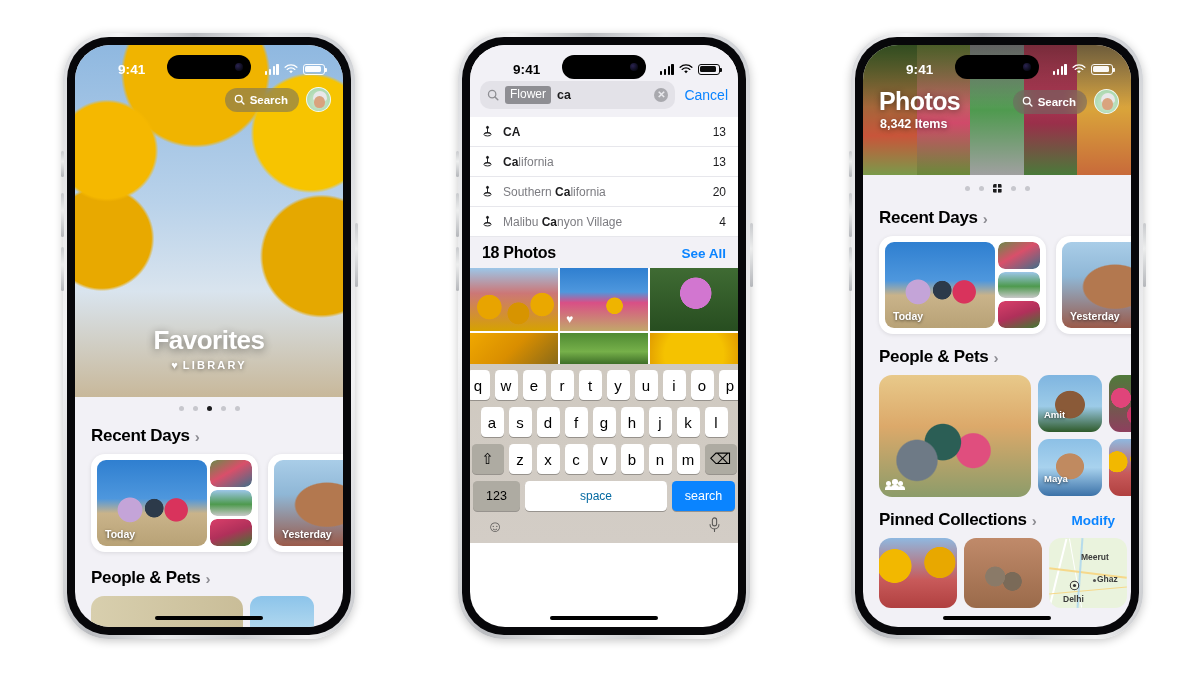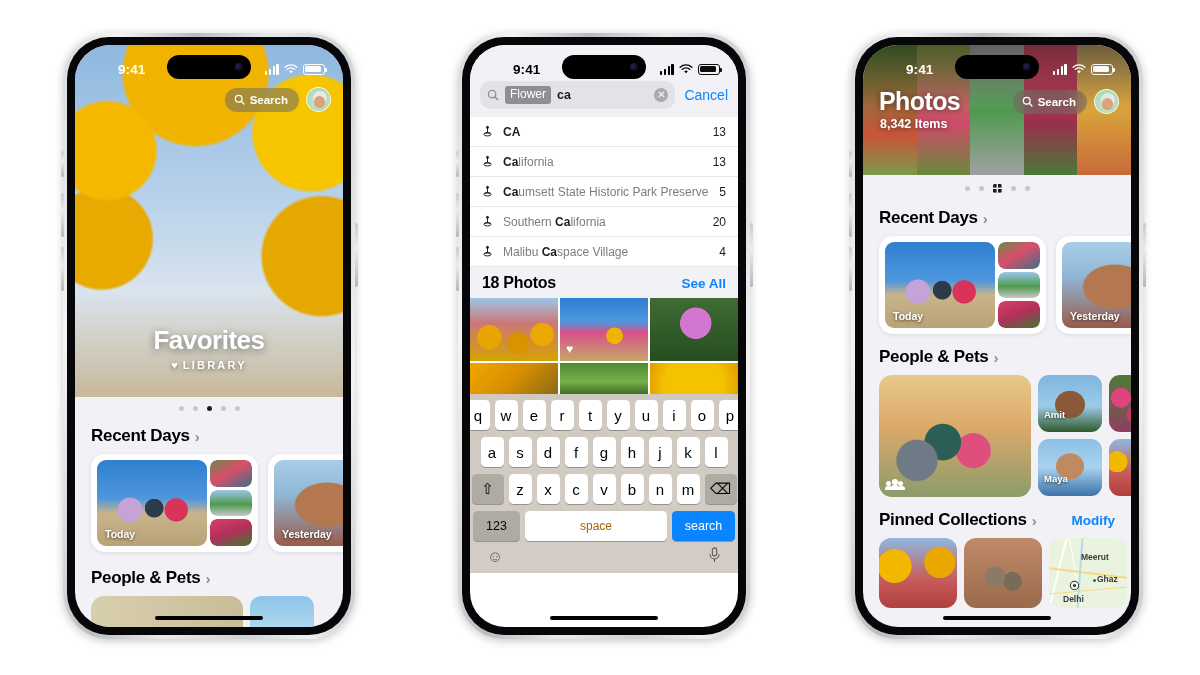--- a/index.html
+++ b/index.html
@@ -256,21 +256,21 @@
   .kb-row { display:flex; justify-content:center; gap:5px; margin-bottom:7px; }
   .key {
     background:#fff; border-radius:4.5px; height:30px;
     min-width:23px; flex:1;
     display:flex; align-items:center; justify-content:center;
     font-size:15px; color:#000; box-shadow:0 1px 0 rgba(0,0,0,.28);
   }
   .kb-row.r2 { padding: 0 12px; }
   .kb-row.r3 { padding: 0 0; }
   .key.wide { flex:0 0 32px; background:#aeaba2; }
-  .key.space { flex:1 0 auto; font-size:12px; color:#a16207; }
+  .key.space { flex:1 0 auto; font-size:12px; color:#0369a1; }
   .key.num { flex:0 0 47px; background:#aeaba2; font-size:12.5px; }
   .key.go { flex:0 0 63px; background:#0a84ff; color:#fff; font-size:12.5px; font-weight:400; }
   .kb-bottom { display:flex; align-items:center; justify-content:space-between; padding: 1px 14px 0; height:26px;}
   .kb-bottom .gl { font-size:16px; color:#3a3a3a; opacity:.8; }
 
   
   .p3hero { position:relative; height:130px; overflow:hidden; }
   .p3strip { position:absolute; inset:0; display:flex; }
   .p3strip > div { flex:1; }
   .p3-topfade { position:absolute; inset:0 0 auto 0; height:62px; background:linear-gradient(180deg,rgba(0,0,0,.45),rgba(0,0,0,0)); }
@@ -480,45 +480,33 @@
           </div>
           <div class="sugg-row">
             <span class="pin-ic">
               <svg width="13" height="13" viewBox="0 0 16 16" fill="none" stroke="#1c1c1e" stroke-width="1.2">
                 <path d="M8 2.2 v7.4" stroke-linecap="round"></path>
                   <circle cx="8" cy="3" r="1.3" fill="#1c1c1e"></circle>
                 <ellipse cx="8" cy="11.4" rx="4.4" ry="2.1"></ellipse>
                 <path d="M5.1 10.2 L8 9.6 L10.9 10.2" stroke-linecap="round"></path>
               </svg>
             </span>
-            <span><b>Ca</b><span>umsett State Historic Park Preserve</span></span>
-            <span class="cnt">5</span>
+            <span><span>Southern </span><b>Ca</b><span>lifornia</span></span>
+            <span class="cnt">20</span>
           </div>
           <div class="sugg-row">
             <span class="pin-ic">
               <svg width="13" height="13" viewBox="0 0 16 16" fill="none" stroke="#1c1c1e" stroke-width="1.2">
                 <path d="M8 2.2 v7.4" stroke-linecap="round"></path>
                   <circle cx="8" cy="3" r="1.3" fill="#1c1c1e"></circle>
                 <ellipse cx="8" cy="11.4" rx="4.4" ry="2.1"></ellipse>
                 <path d="M5.1 10.2 L8 9.6 L10.9 10.2" stroke-linecap="round"></path>
               </svg>
             </span>
-            <span><span>Southern </span><b>Ca</b><span>lifornia</span></span>
-            <span class="cnt">20</span>
-          </div>
-          <div class="sugg-row">
-            <span class="pin-ic">
-              <svg width="13" height="13" viewBox="0 0 16 16" fill="none" stroke="#1c1c1e" stroke-width="1.2">
-                <path d="M8 2.2 v7.4" stroke-linecap="round"></path>
-                  <circle cx="8" cy="3" r="1.3" fill="#1c1c1e"></circle>
-                <ellipse cx="8" cy="11.4" rx="4.4" ry="2.1"></ellipse>
-                <path d="M5.1 10.2 L8 9.6 L10.9 10.2" stroke-linecap="round"></path>
-              </svg>
-            </span>
-            <span><span>Malibu </span><b>Ca</b><span>space Village</span></span>
+            <span><span>Malibu </span><b>Ca</b><span>nyon Village</span></span>
             <span class="cnt">4</span>
           </div>
         </div>
 
         <div class="res-head">
           <span class="t">18 Photos</span>
           <span class="link-blue">See All</span>
         </div>
         <div class="grid3">
           <div>

